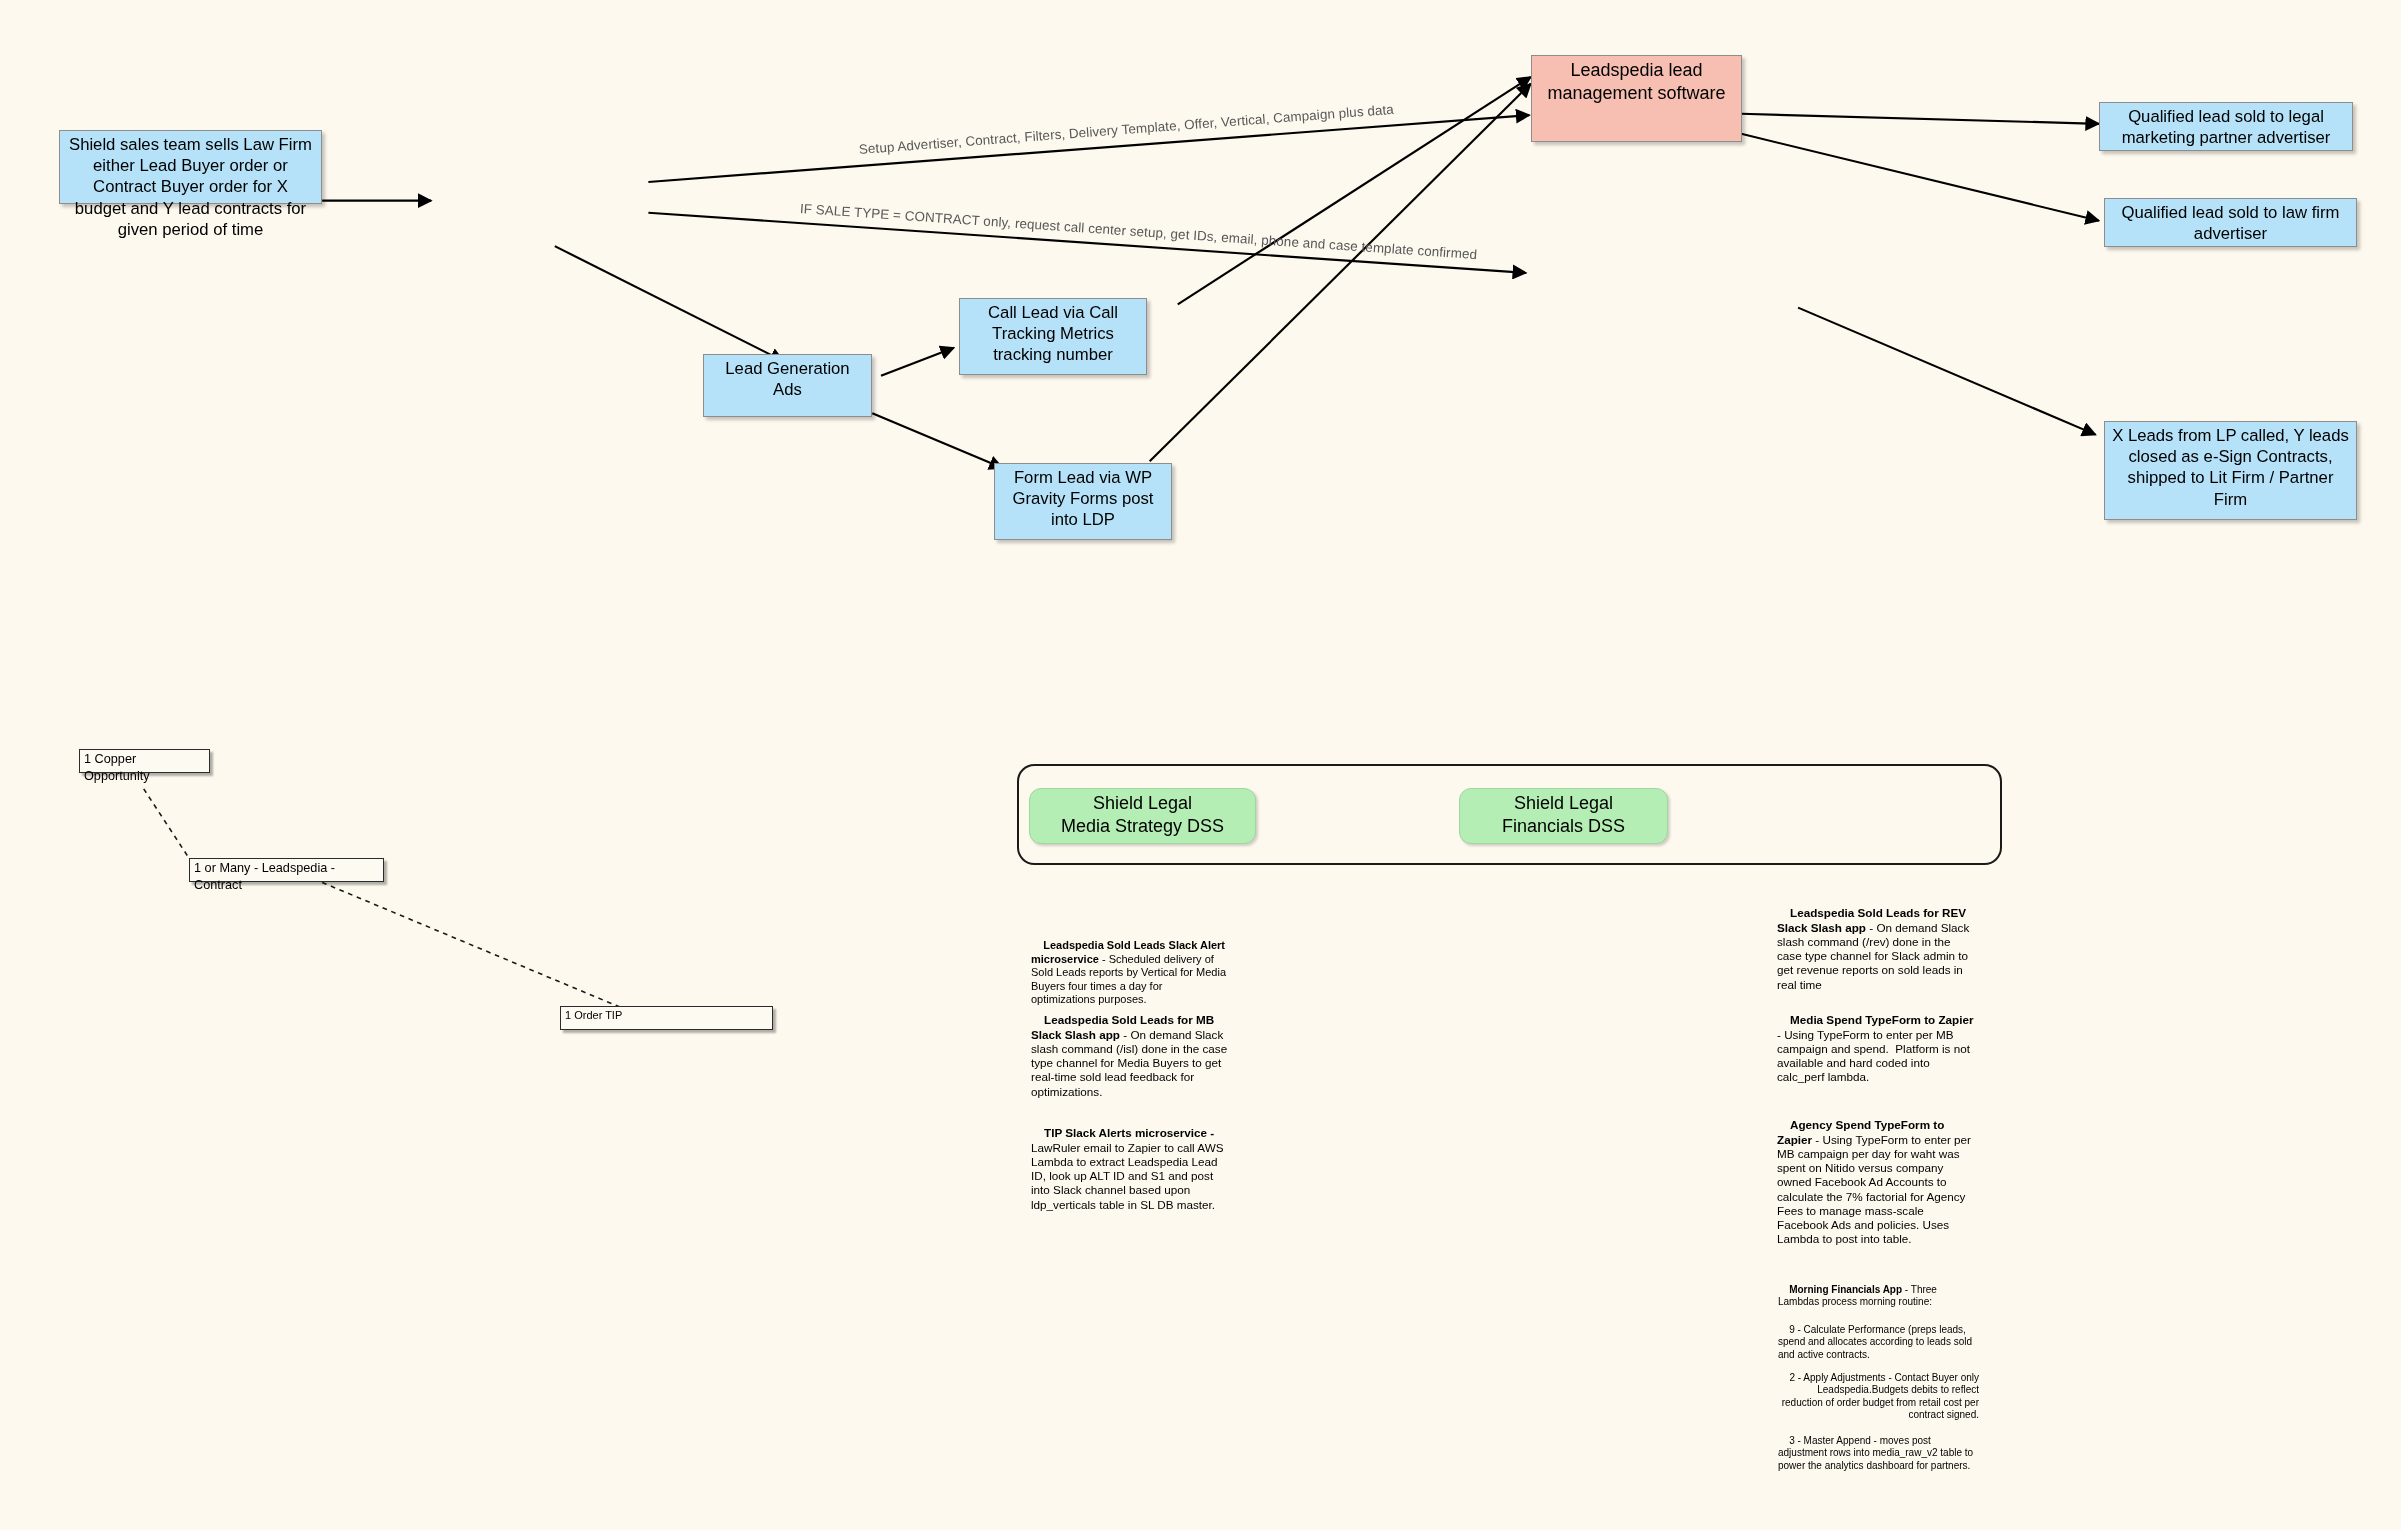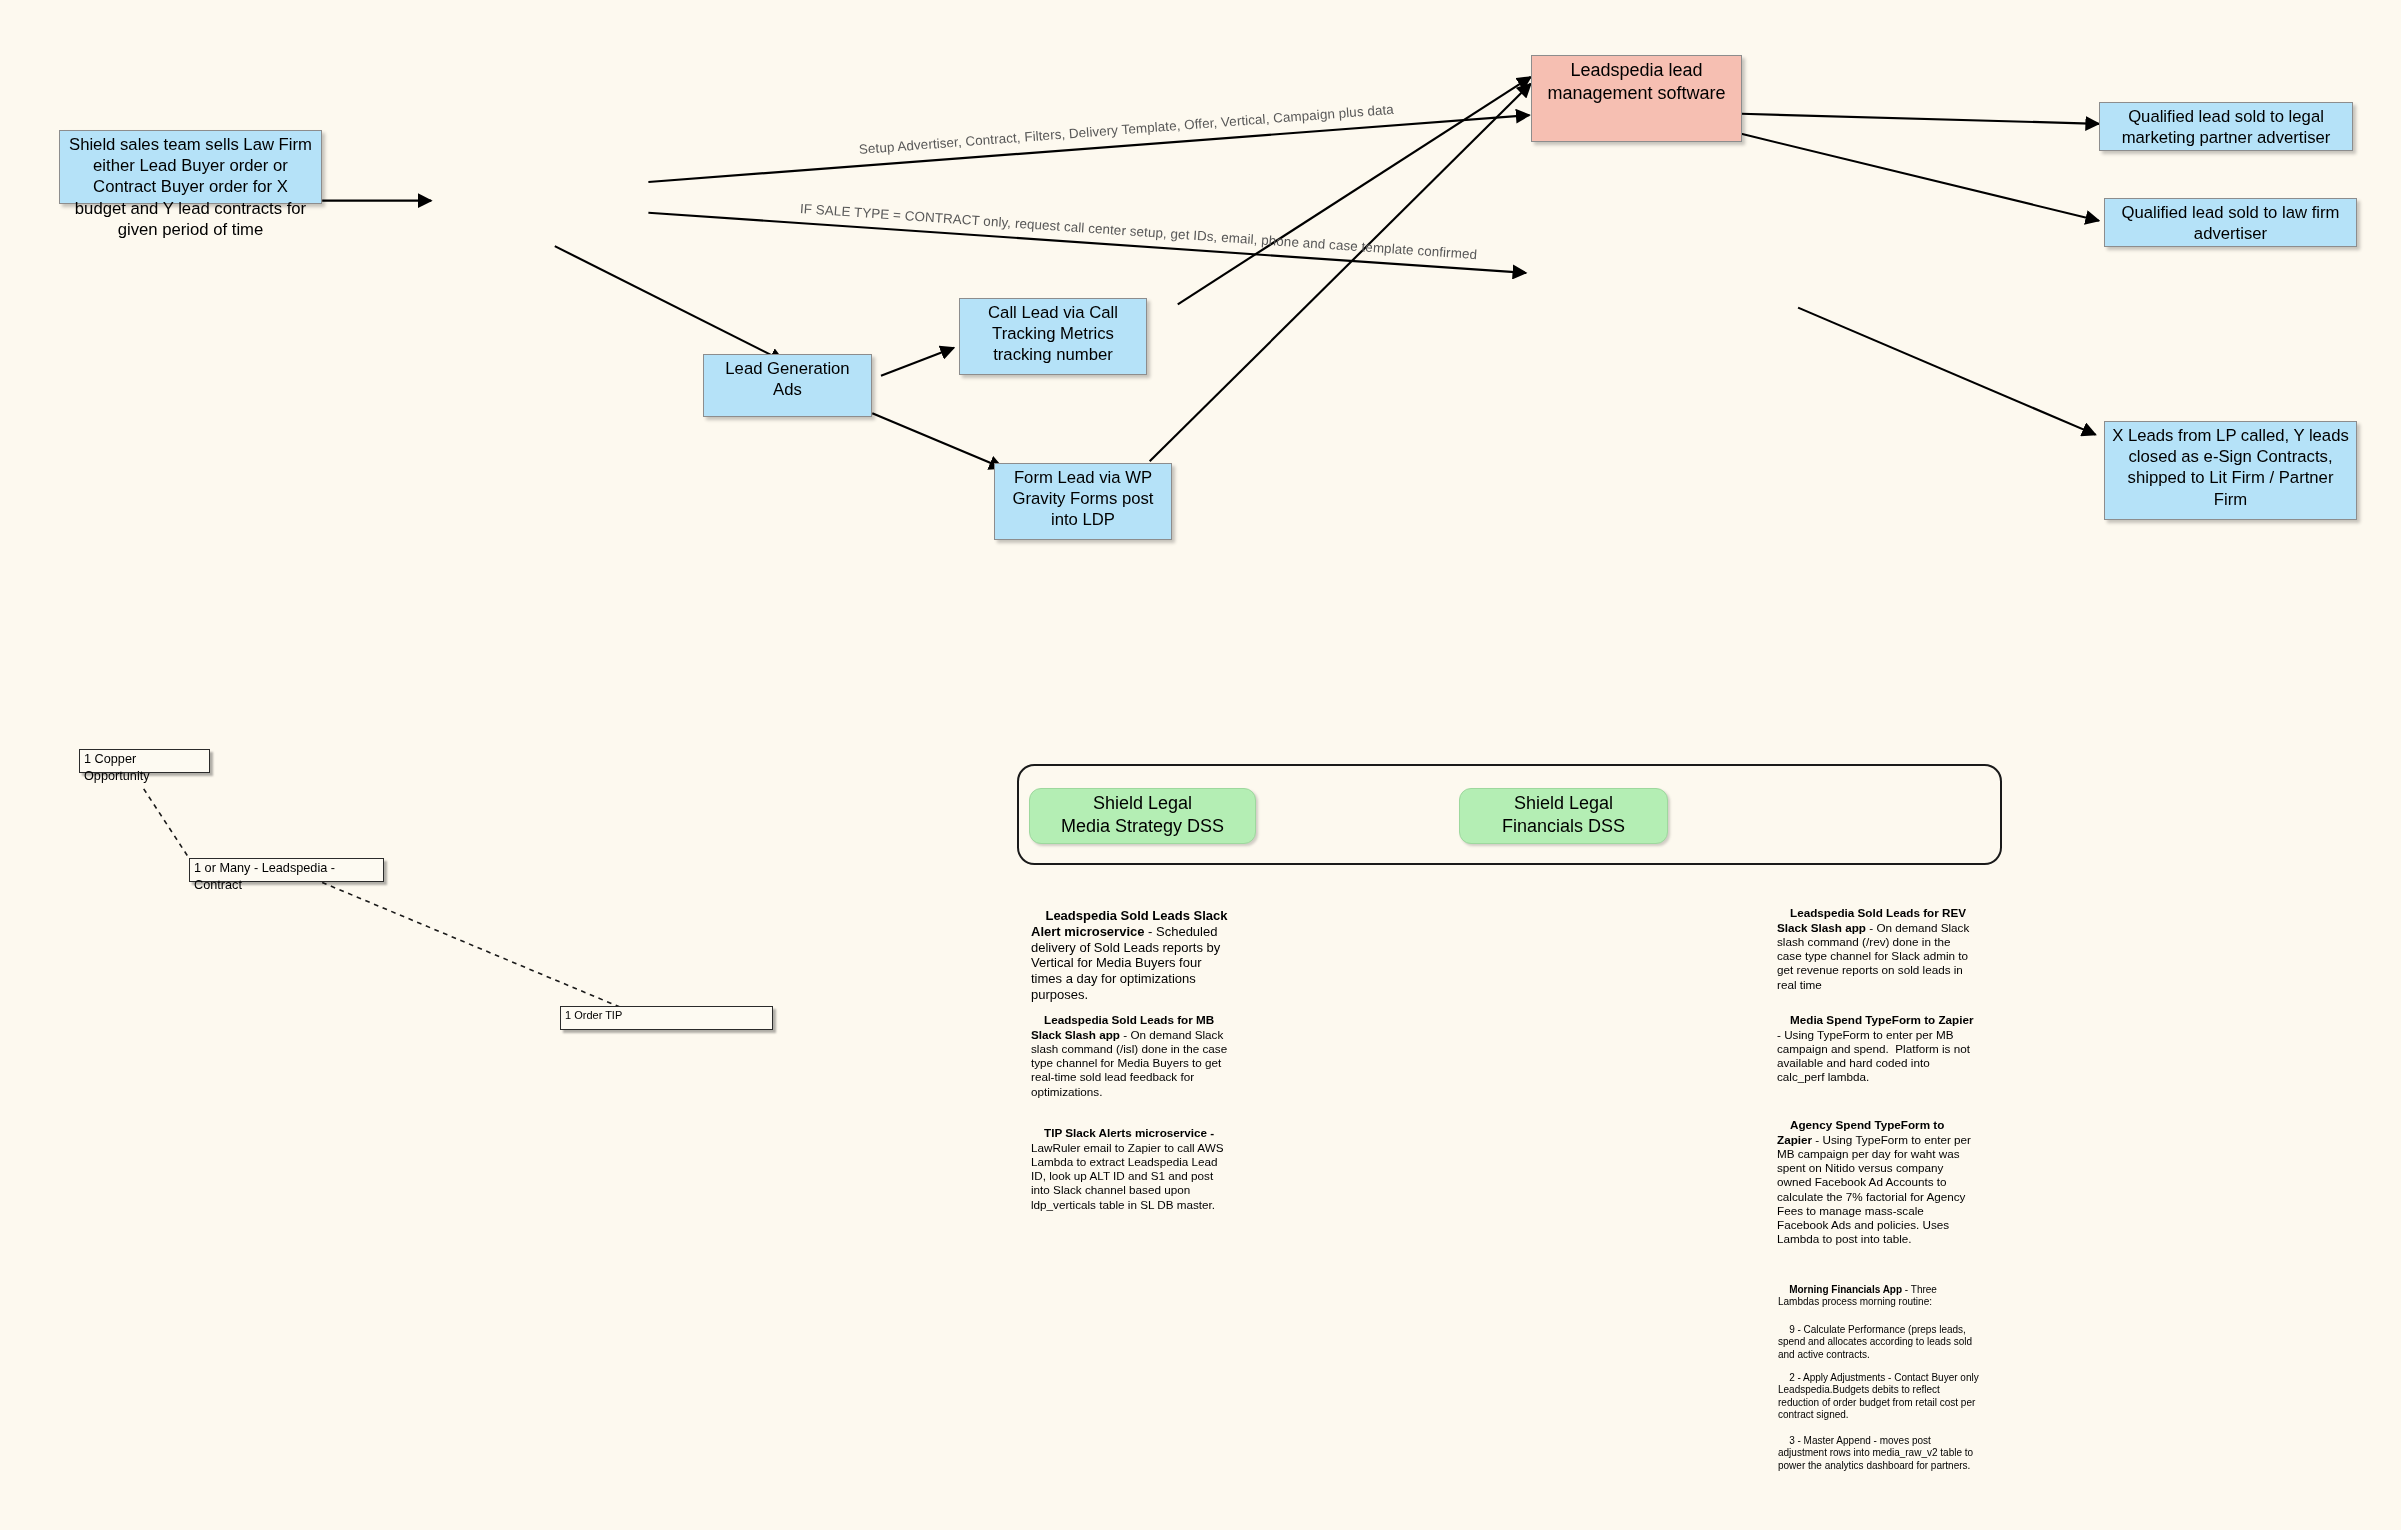--- a/index.html
+++ b/index.html
@@ -181,21 +181,21 @@
   <div class="node green" style="left:1029px; top:788px; width:227px; height:56px; font-size:18px; white-space:pre-line;">
     <span>Shield Legal
 Media Strategy DSS</span>
   </div>
 
   <div class="node green" style="left:1459px; top:788px; width:209px; height:56px; font-size:18px; white-space:pre-line;">
     <span>Shield Legal
 Financials DSS</span>
   </div>
 
-  <div class="textblock" style="left:1031px; top:892px; width:198px; font-size:13px;">
+  <div class="textblock" style="left:1031px; top:926px; width:198px; font-size:11px;">
     <span class="ttl">Leadspedia Sold Leads Slack Alert microservice</span><span> - Scheduled delivery of Sold Leads reports by Vertical for Media Buyers four times a day for optimizations purposes.</span>
   </div>
 
   <div class="textblock" style="left:1031px; top:999px; width:198px; font-size:11.7px;">
     <span class="ttl">Leadspedia Sold Leads for MB Slack Slash app</span><span> - On demand Slack slash command (/isl) done in the case type channel for Media Buyers to get real-time sold lead feedback for optimizations.</span>
   </div>
 
   <div class="textblock" style="left:1031px; top:1112px; width:198px; font-size:11.7px;">
     <span class="ttl">TIP Slack Alerts microservice -</span><span> LawRuler email to Zapier to call AWS Lambda to extract Leadspedia Lead ID, look up ALT ID and S1 and post into Slack channel based upon ldp_verticals table in SL DB master.</span>
   </div>
@@ -213,21 +213,21 @@
   </div>
 
   <div class="textblock" style="left:1778px; top:1272px; width:201px; font-size:10px;">
     <span class="ttl">Morning Financials App</span><span> - Three Lambdas process morning routine:</span>
   </div>
 
   <div class="textblock" style="left:1778px; top:1312px; width:201px; font-size:10px;">
     <span>9 - Calculate Performance (preps leads, spend and allocates according to leads sold and active contracts.</span>
   </div>
 
-  <div class="textblock" style="left:1778px; top:1360px; width:201px; font-size:10px;">
+  <div class="textblock" style="left:1778px; top:1360px; width:201px; font-size:10px;text-align:right;">
     <span>2 - Apply Adjustments - Contact Buyer only Leadspedia.Budgets debits to reflect reduction of order budget from retail cost per contract signed.</span>
   </div>
 
   <div class="textblock" style="left:1778px; top:1423px; width:201px; font-size:10px;">
     <span>3 - Master Append - moves post adjustment rows into media_raw_v2 table to power the analytics dashboard for partners.</span>
   </div>
 
 </div>
 
 

